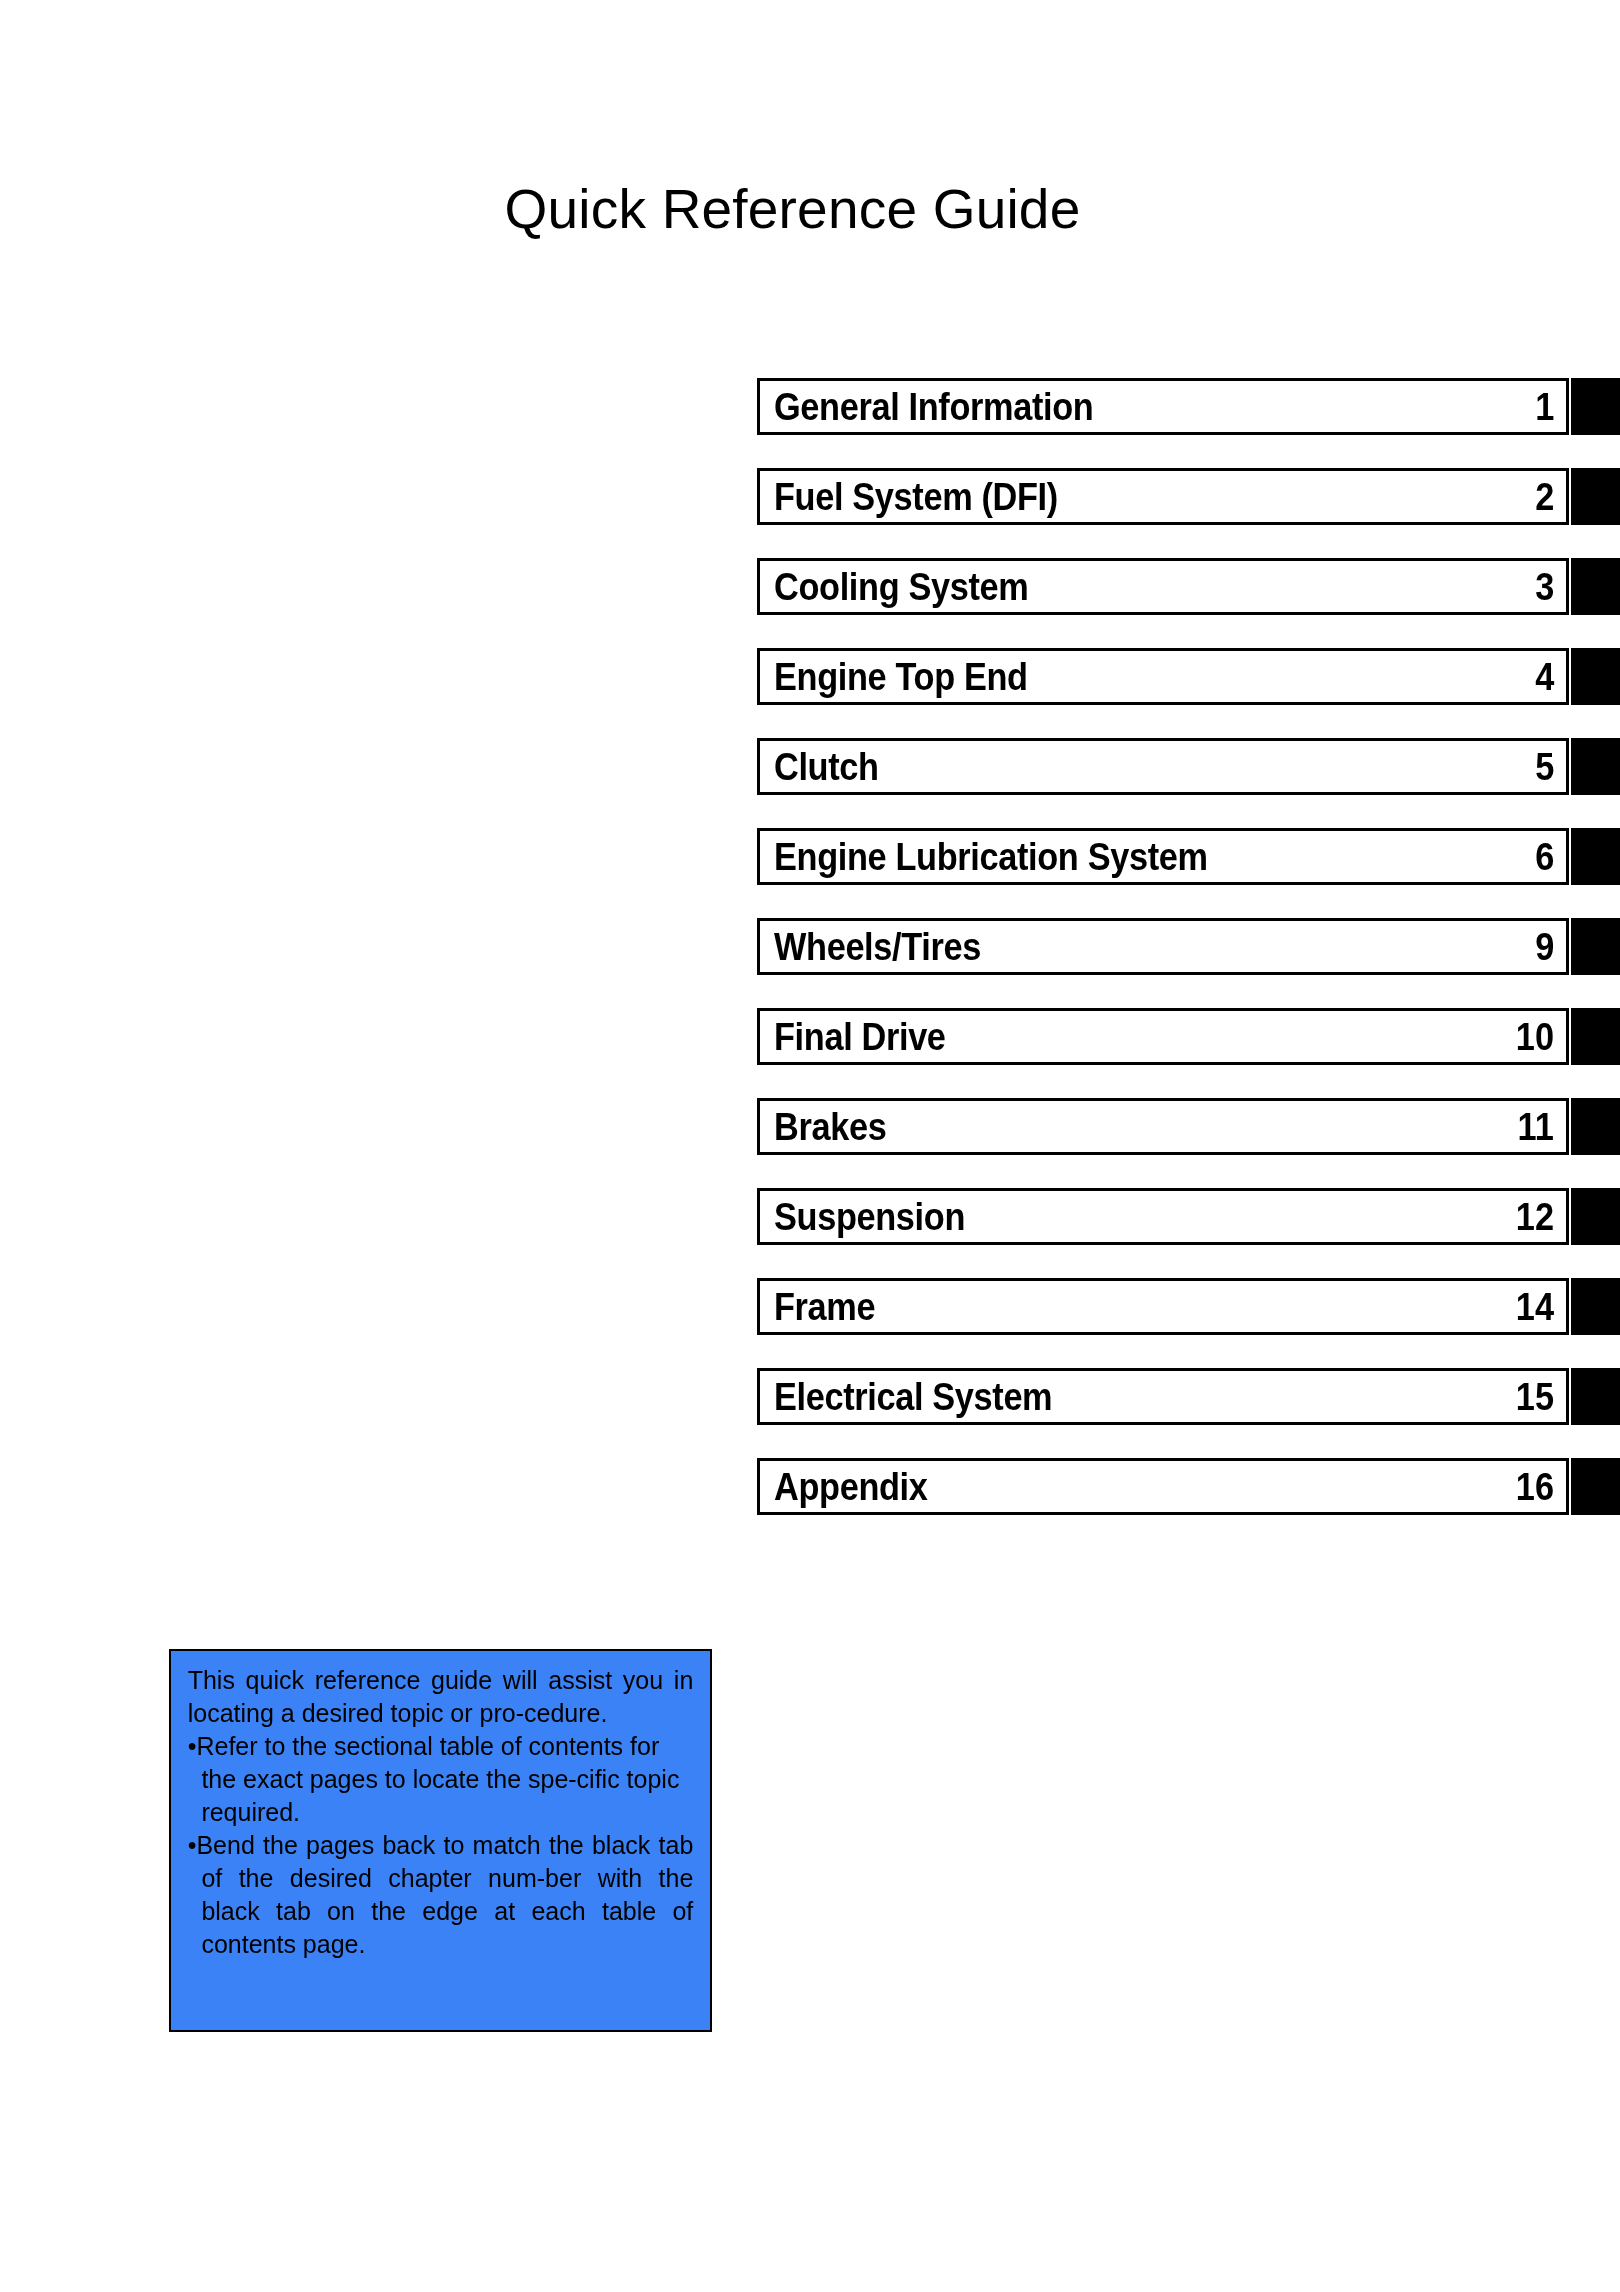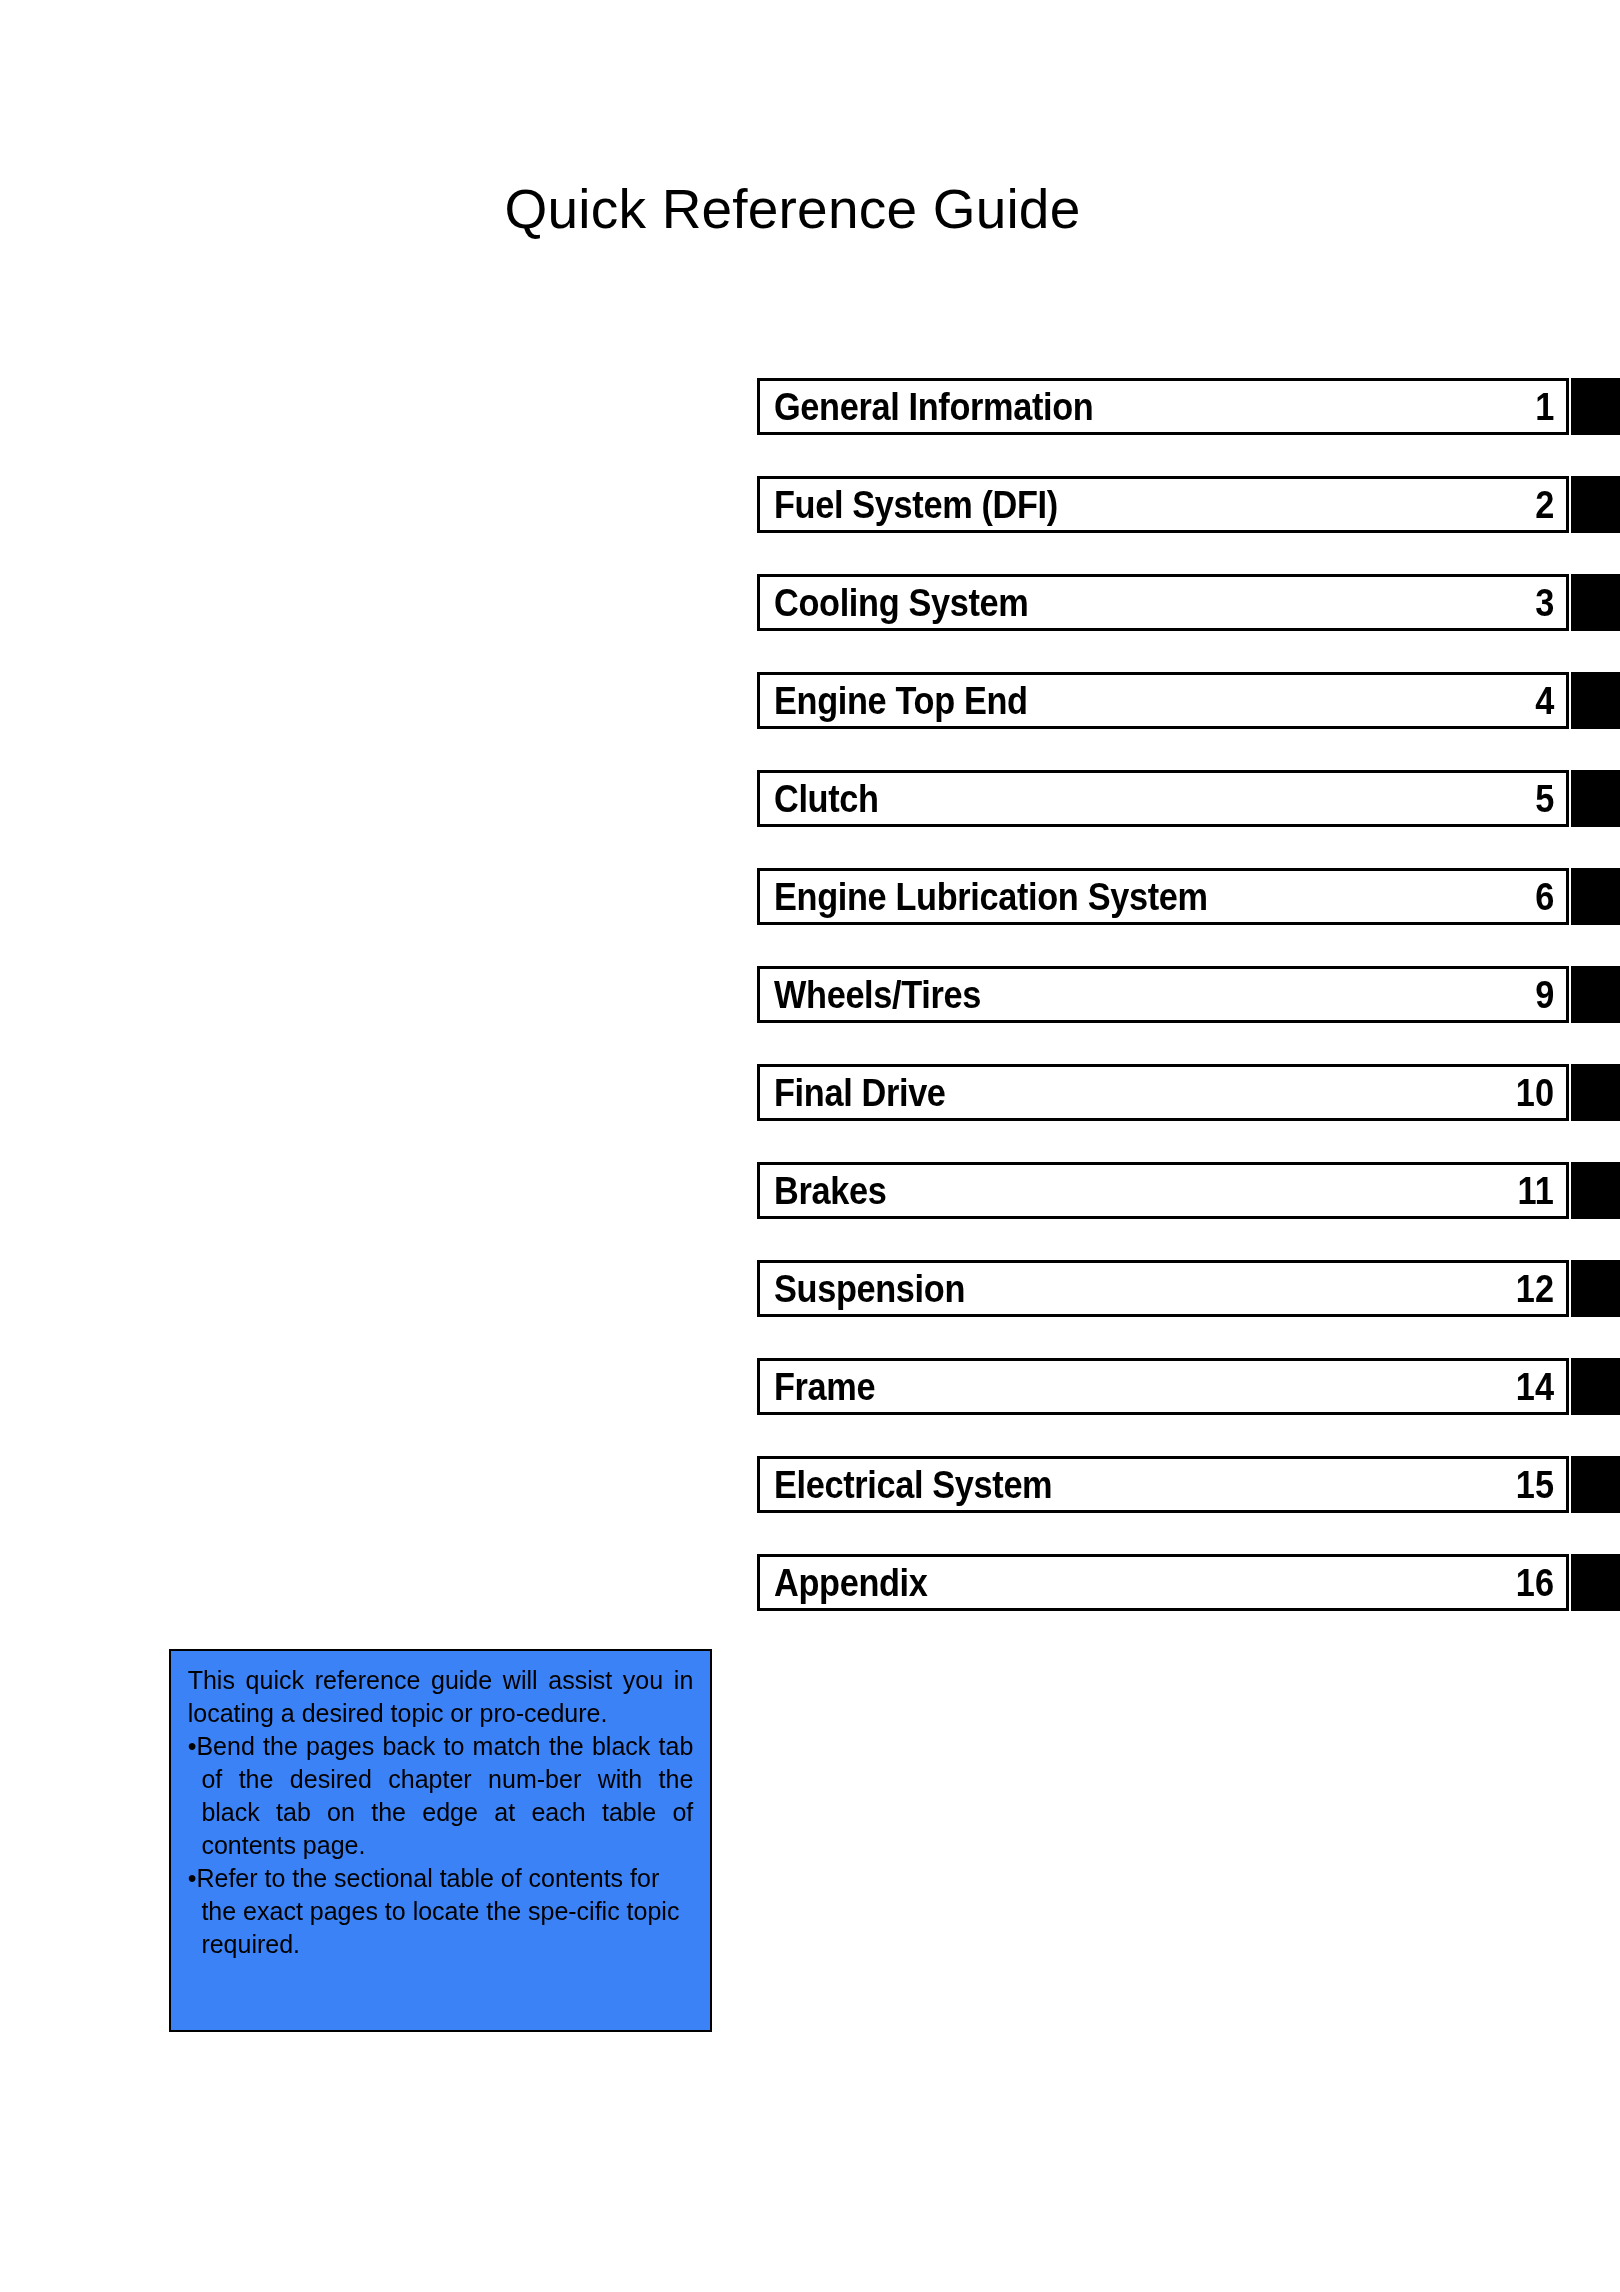--- a/index.html
+++ b/index.html
@@ -36,21 +36,21 @@
   #chapter-index {
     position: absolute;
     left: 757px;
     top: 378px;
     width: 864px;
   }
 
   .chapter-row {
     position: relative;
     height: 60px;
-    margin-bottom: 38px;
+    margin-bottom: 30px;
     box-sizing: border-box;
   }
 
   
   .chapter-box {
     position: absolute;
     left: 0;
     top: 0;
     right: 52px;
     height: 57px;
@@ -228,16 +228,16 @@
       <div class="chapter-box">
         <span class="chapter-title">Appendix</span>
         <span class="chapter-number">16</span>
       </div>
       <div class="chapter-tab"></div>
     </div>
   </div>
 
 <div id="note-box">
   <p class="note-para">This quick reference guide will assist you in locating a desired topic or pro-cedure.</p>
+  <p class="note-bullet last">•Refer to the sectional table of contents for the exact pages to locate the spe-cific topic required.</p>
   <p class="note-bullet">•Bend the pages back to match the black tab of the desired chapter num-ber with the black tab on the edge at each table of contents page.</p>
-  <p class="note-bullet last">•Refer to the sectional table of contents for the exact pages to locate the spe-cific topic required.</p>
 </div>
 
 
 </body></html>

